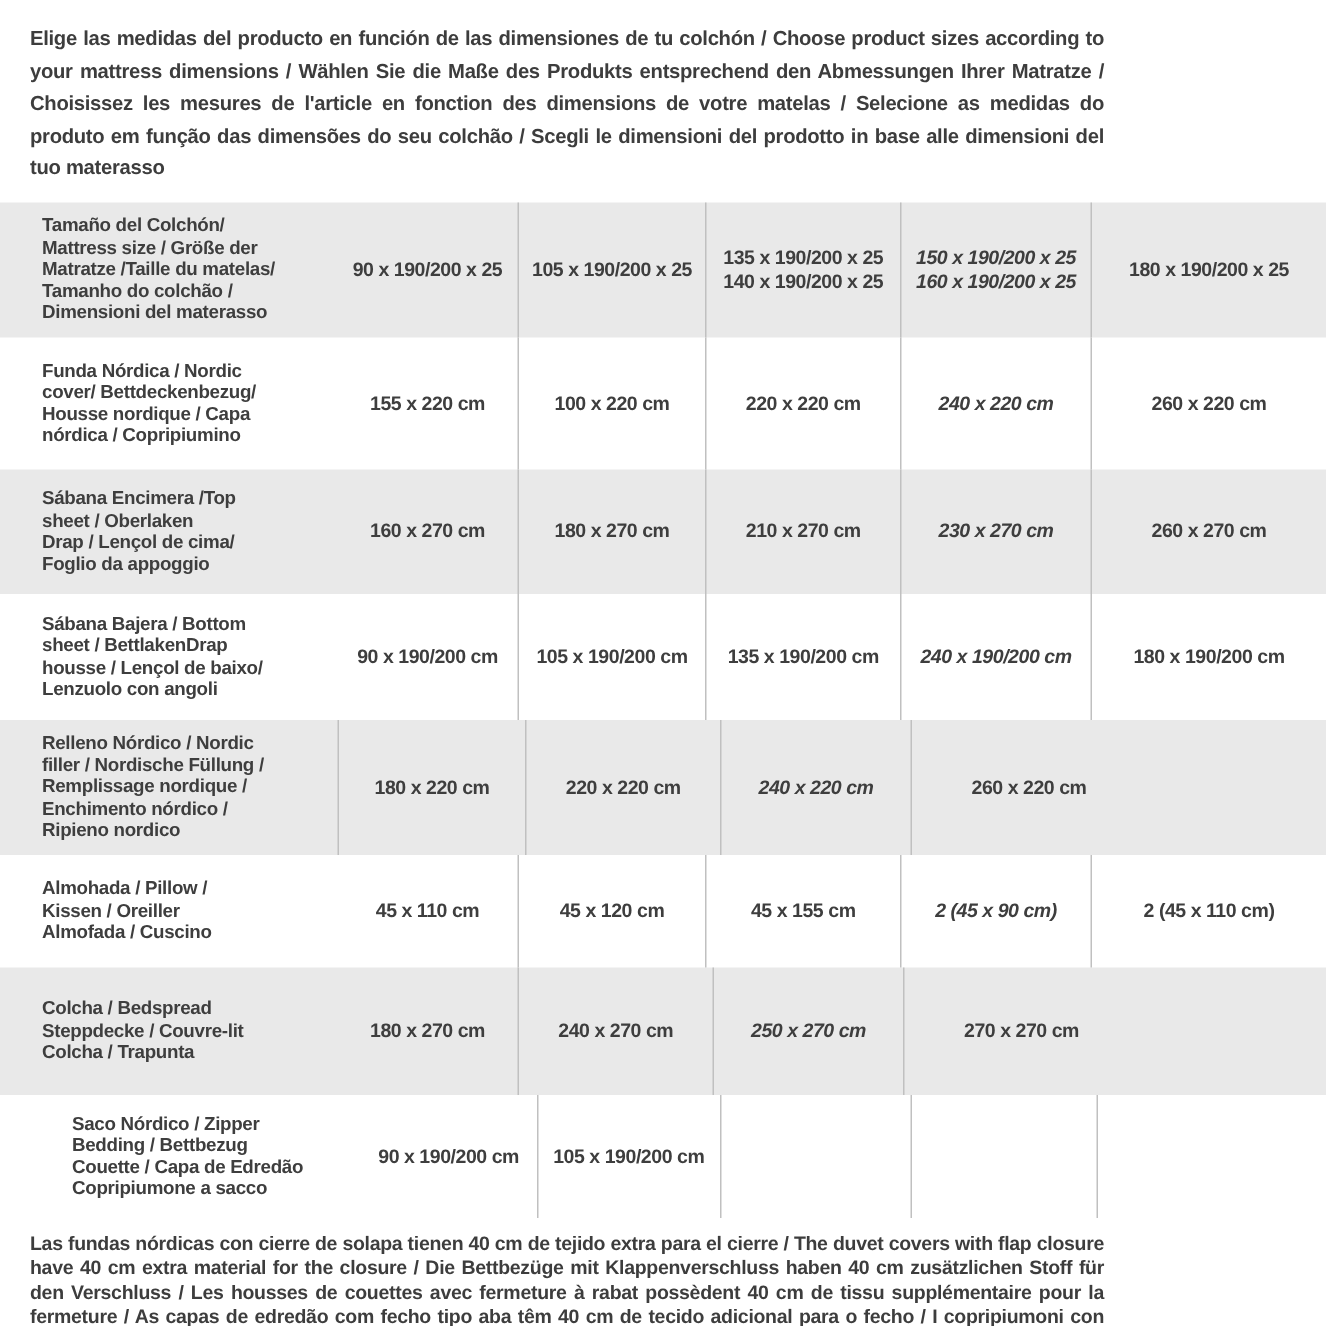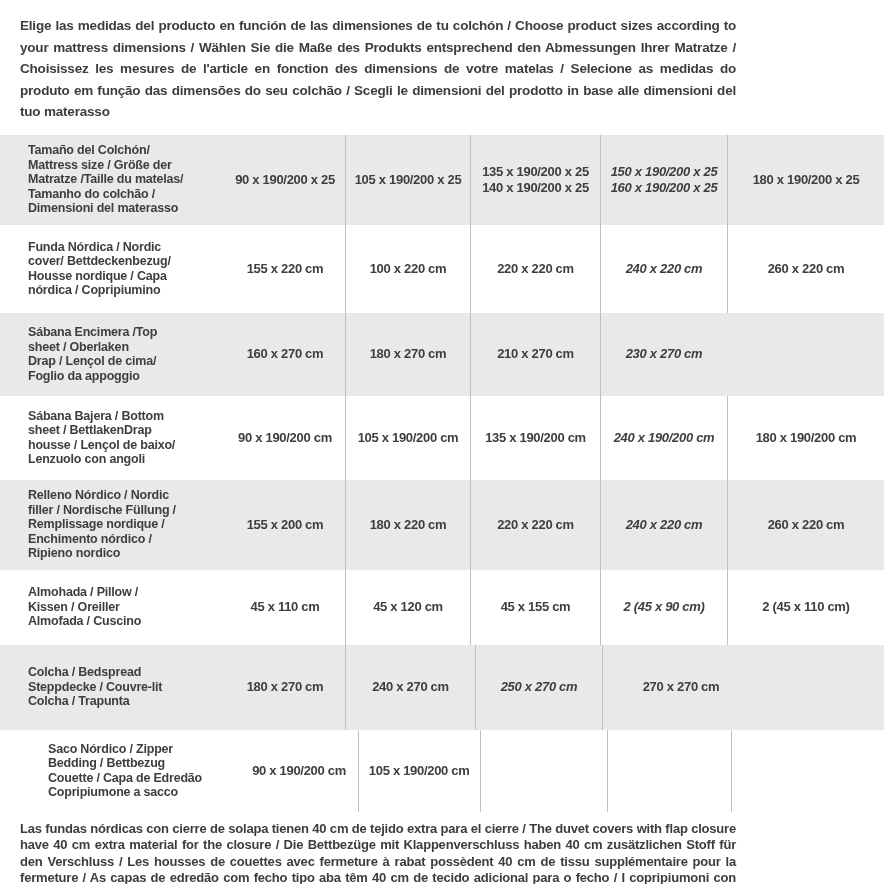--- a/index.html
+++ b/index.html
@@ -112,41 +112,41 @@
 
     <div class="row shade r3">
       <div class="cell label">Sábana Encimera /Top
 sheet / Oberlaken
 Drap / Lençol de cima/
 Foglio da appoggio</div>
       <div class="cell val c1">160 x 270 cm</div>
       <div class="cell val c2">180 x 270 cm</div>
       <div class="cell val c3">210 x 270 cm</div>
       <div class="cell val c4">230 x 270 cm</div>
+      <div class="cell val c5">260 x 270 cm</div>
     </div>
 
     <div class="row r4">
       <div class="cell label">Sábana Bajera / Bottom
 sheet / BettlakenDrap
 housse / Lençol de baixo/
 Lenzuolo con angoli</div>
       <div class="cell val c1">90 x 190/200 cm</div>
       <div class="cell val c2">105 x 190/200 cm</div>
       <div class="cell val c3">135 x 190/200 cm</div>
       <div class="cell val c4">240 x 190/200 cm</div>
       <div class="cell val c5">180 x 190/200 cm</div>
     </div>
 
     <div class="row shade r5">
       <div class="cell label">Relleno Nórdico / Nordic
 filler / Nordische Füllung /
 Remplissage nordique /
 Enchimento nórdico /
 Ripieno nordico</div>
-      <div class="cell val c1">155 x 200 cm</div>
       <div class="cell val c2">180 x 220 cm</div>
       <div class="cell val c3">220 x 220 cm</div>
       <div class="cell val c4">240 x 220 cm</div>
       <div class="cell val c5">260 x 220 cm</div>
     </div>
 
     <div class="row r6">
       <div class="cell label">Almohada  / Pillow /
 Kissen / Oreiller
 Almofada / Cuscino</div>

